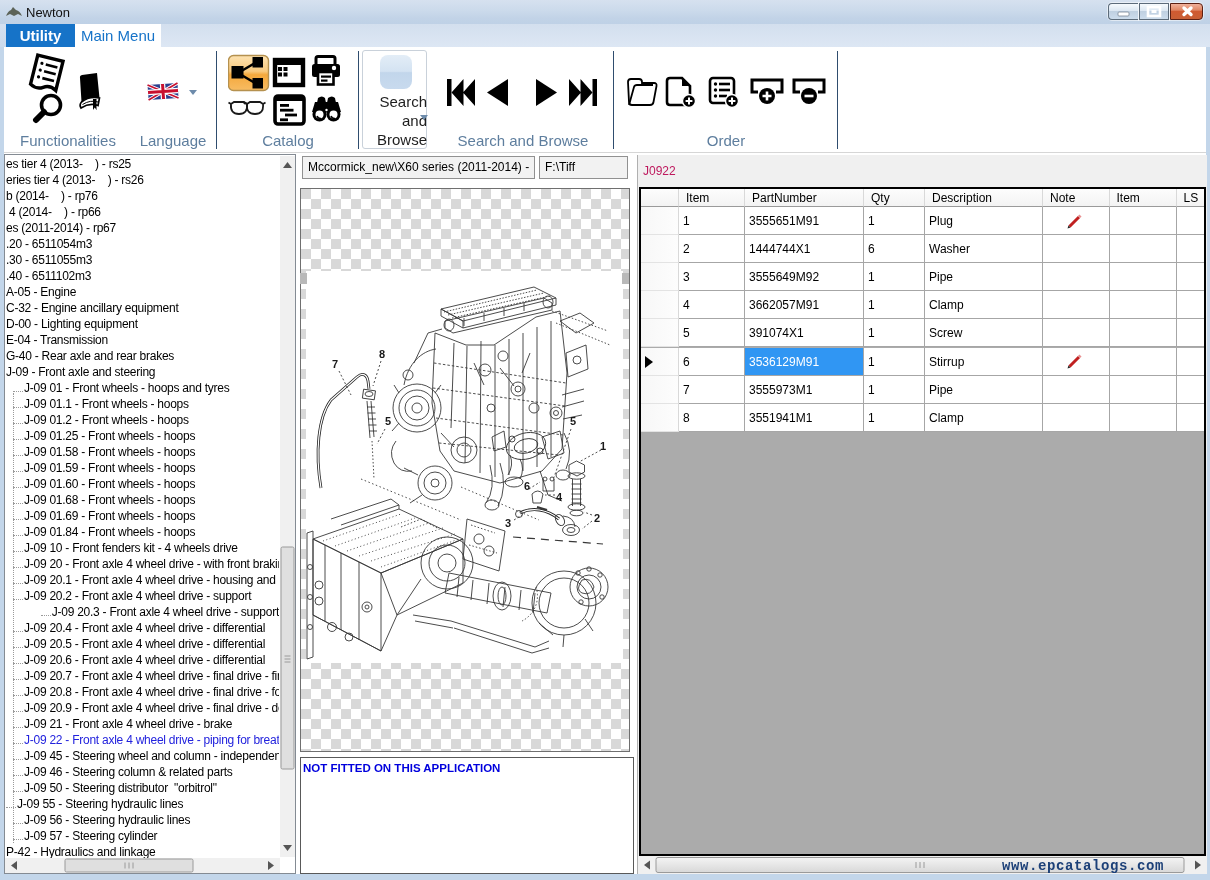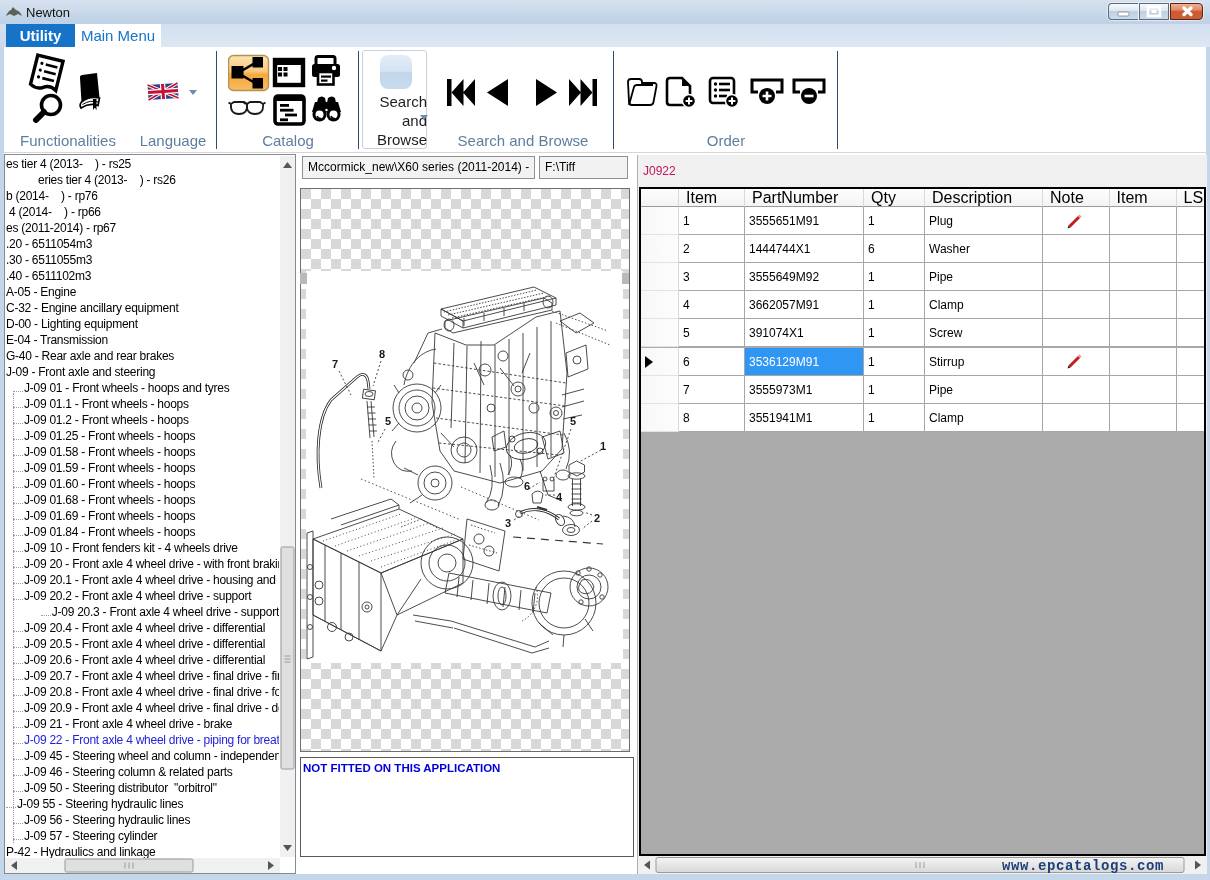--- a/index.html
+++ b/index.html
@@ -51,29 +51,29 @@
 
 .pathbox { top:156px; height:23px; background:#f2f2f2; border:1px solid #919191;
   font-size:12px; line-height:21px; padding-left:5px; color:#000; }
 #imgbox { left:300px; top:188px; width:330px; height:564px; border:1px solid #6f6f6f;
   background-color:#fff;
   background-image:linear-gradient(45deg,#d8d8d8 25%,transparent 25%,transparent 75%,#d8d8d8 75%),
                    linear-gradient(45deg,#d8d8d8 25%,transparent 25%,transparent 75%,#d8d8d8 75%);
   background-size:20px 20px; background-position:10px 0,20px 10px; }
 #imgwhite { left:5px; top:82px; width:317px; height:392px; background:#fff; }
 .handle { width:7px; height:11px; background:#b9b9b9; }
-#notfit { left:300px; top:757px; width:334px; height:100px; background:#fff; border:1px solid #595959; }
+#notfit { left:300px; top:757px; width:334px; height:117px; background:#fff; border:1px solid #595959; }
 #notfit div { margin:4px 0 0 2px; font-size:11.5px; font-weight:bold; color:#0000dd; }
 
 
 #rightpanel { left:637px; top:155px; width:570px; height:719px; background:#f0f0f0; border-left:1px solid #b0b0b0;}
 #j0922 { left:643px; top:164px; font-size:12px; color:#be185d; }
 #grid { left:639px; top:187px; width:567px; height:669px; border:2px solid #000; background:#ababab; }
 .gh { position:absolute; top:189px; height:18px; background:linear-gradient(#fdfdfd,#f3f3f3);
-  border-right:1px solid #d9d9d9; border-bottom:1px solid #9a9a9a; font-size:16px; line-height:18px; padding-left:7px; color:#000; }
+  border-right:1px solid #d9d9d9; border-bottom:1px solid #9a9a9a; font-size:12px; line-height:18px; padding-left:7px; color:#000; }
 .gc { position:absolute; background:#fff; border-right:1px solid #a6a6a6; border-bottom:1px solid #a6a6a6;
   font-size:12px; padding-left:4px; color:#000; }
 .rowsel { position:absolute; left:641px; width:38px; background:linear-gradient(90deg,#f7f7f7,#fdfdfd);
   border-right:1px solid #d9d9d9; border-bottom:1px solid #e3e3e3; }
 #gridsb { left:639px; top:856px; width:567px; height:18px; background:#f0f0f0; }
 #watermark { left:1002px; top:858px; font-family:"Liberation Mono",monospace; font-size:14px;
   font-weight:bold; color:#1c4078; letter-spacing:0.6px; }
 </style>
 </head>
 <body>
@@ -248,21 +248,21 @@
   <path d="M168 11 v-5 h30 v5 M168 11 v7 h6 M198 11 v7 h-6" fill="none" stroke="#000" stroke-width="3"></path>
   <circle cx="183" cy="22" r="8" fill="#000"></circle>
   <path d="M178.5 22 h9" stroke="#fff" stroke-width="2.6"></path>
 </svg>
 
 <div class="abs" id="content-bg"></div>
 
 <div class="abs" id="tree"></div>
 <div class="abs" id="treeitems">
 <div class="ti" style="padding-left:1px;">es tier 4 (2013-    ) - rs25</div>
-<div class="ti" style="padding-left:1px;margin-left:32px;">eries tier 4 (2013-    ) - rs26</div>
+<div class="ti" style="padding-left:1px;">eries tier 4 (2013-    ) - rs26</div>
 <div class="ti" style="padding-left:1px;">b (2014-    ) - rp76</div>
 <div class="ti" style="padding-left:1px;"> 4 (2014-    ) - rp66</div>
 <div class="ti" style="padding-left:1px;">es (2011-2014) - rp67</div>
 <div class="ti" style="padding-left:1px;">.20 - 6511054m3</div>
 <div class="ti" style="padding-left:1px;">.30 - 6511055m3</div>
 <div class="ti" style="padding-left:1px;">.40 - 6511102m3</div>
 <div class="ti" style="padding-left:1px;">A-05 - Engine</div>
 <div class="ti" style="padding-left:1px;">C-32 - Engine ancillary equipment</div>
 <div class="ti" style="padding-left:1px;">D-00 - Lighting equipment</div>
 <div class="ti" style="padding-left:1px;">E-04 - Transmission</div>

